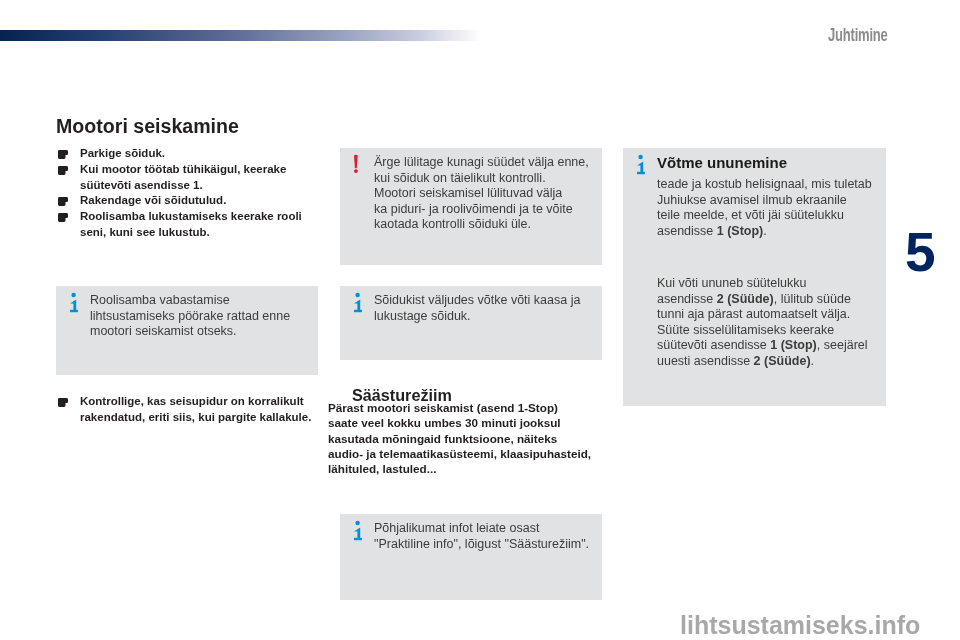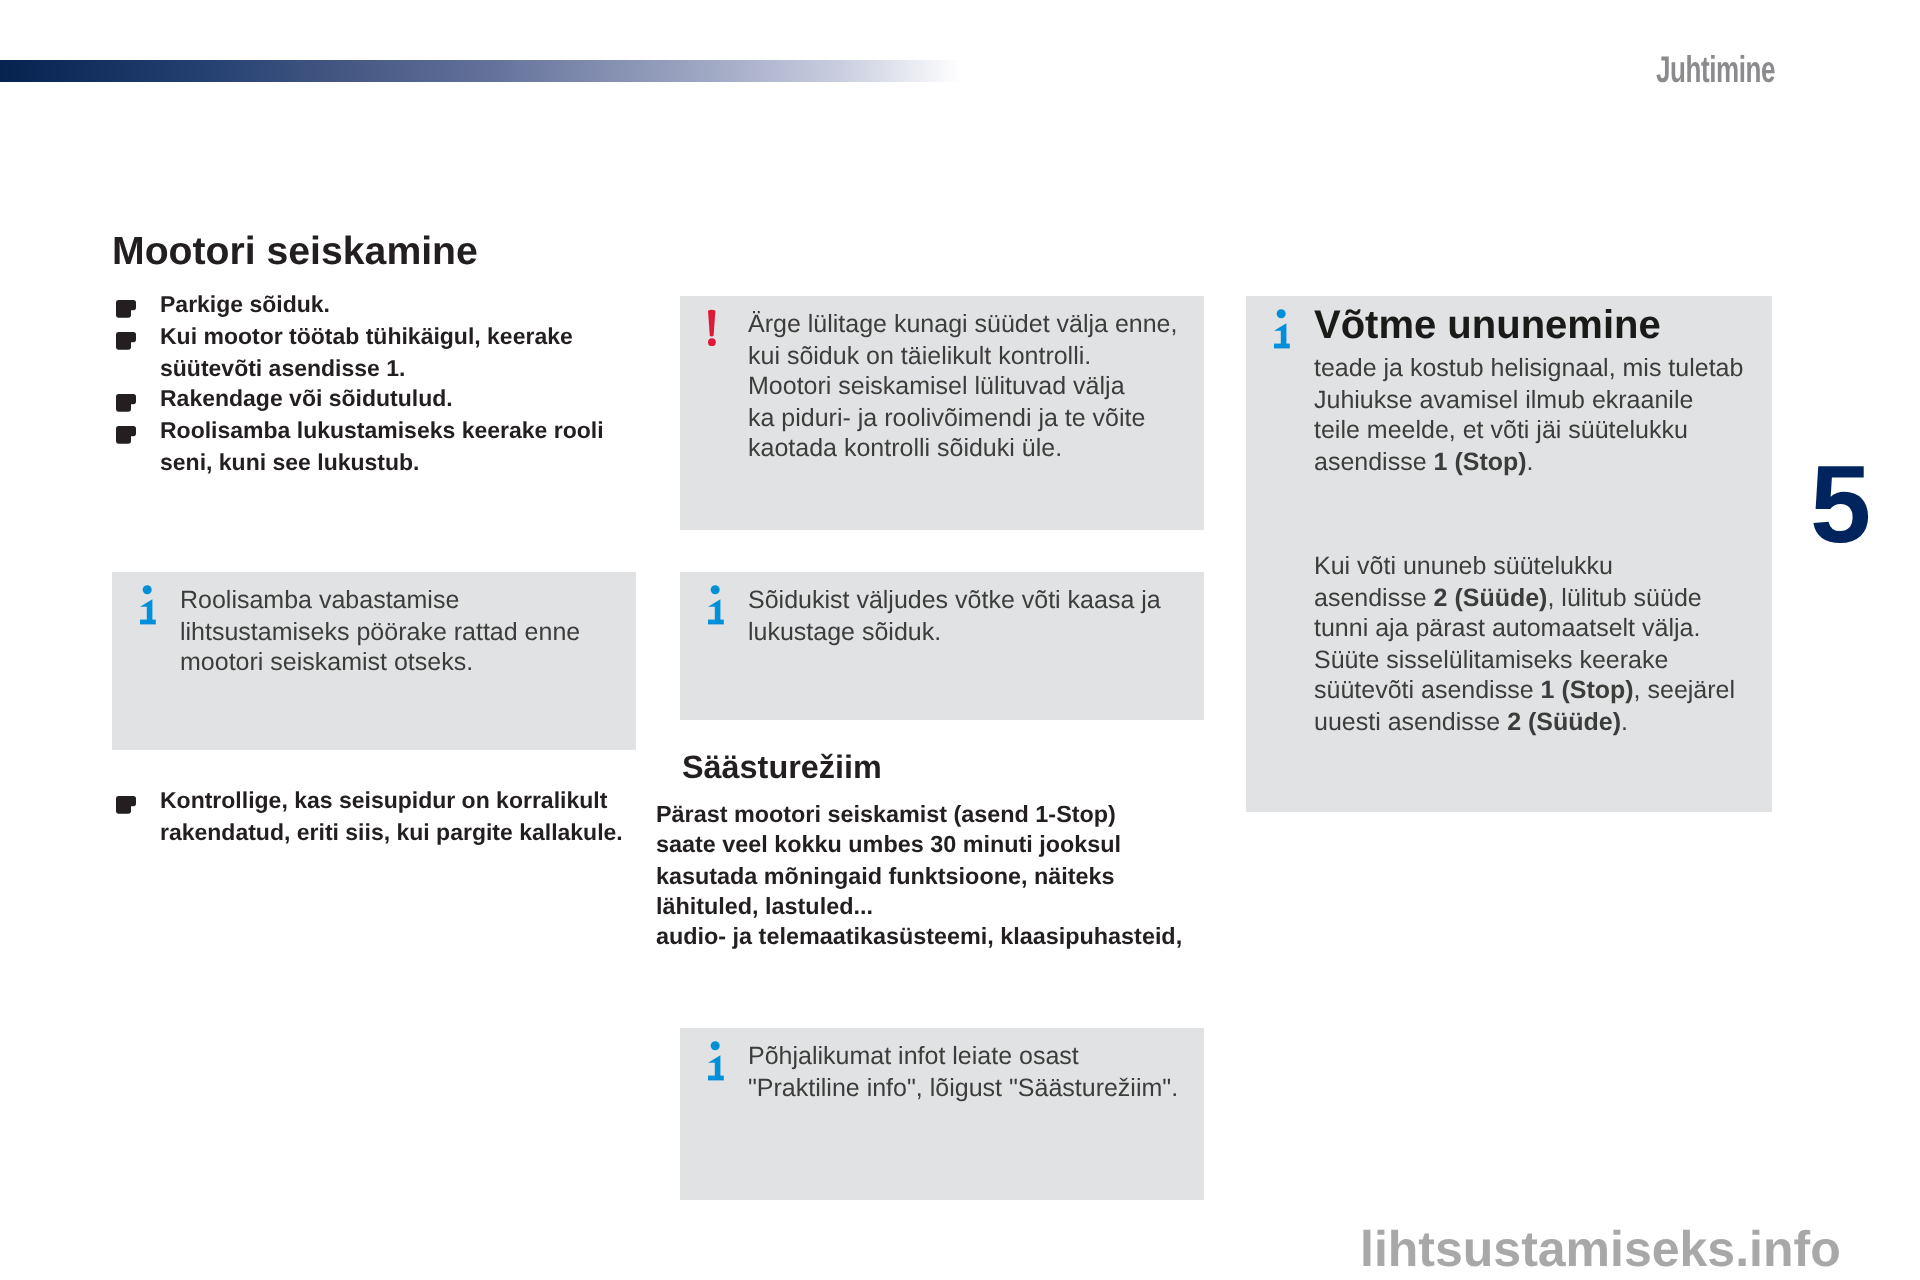--- a/index.html
+++ b/index.html
@@ -15,21 +15,21 @@
 
   
   h1.title{position:absolute;left:56px;top:116px;margin:0;font-size:19.6px;line-height:20px;font-weight:bold;color:#231f20;letter-spacing:0px;white-space:nowrap;}
   ul.bullets{list-style:none;margin:0;padding:0;}
   ul.bullets li{position:relative;padding-left:23px;font-size:11.5px;font-weight:bold;color:#231f20;line-height:15.8px;margin-bottom:0;white-space:nowrap;}
   .bl{position:absolute;left:1px;top:4px;width:11px;height:9px;}
 
   .box{position:absolute;background:#e1e2e4;}
   .box .ico{position:absolute;left:14px;top:5px;width:14px;text-align:left;line-height:0;}
   .box .bt{position:absolute;left:34px;top:7px;right:-30px;font-size:12.5px;color:#3c3c3b;line-height:15.5px;white-space:nowrap;}
-  .box h3{margin:0 0 6px 0;font-size:20px;font-weight:bold;color:#1a1a18;line-height:16px;letter-spacing:0px;}
+  .box h3{margin:0 0 6px 0;font-size:15px;font-weight:bold;color:#1a1a18;line-height:16px;letter-spacing:0px;}
   .warn .ico{color:#d3122c;font-weight:bold;font-size:16px;}
   .info .ico{color:#0090d9;font-weight:bold;font-size:16px;}
 </style>
 </head>
 <body>
 
 <div class="page">
   <div class="hdr-bar"></div>
   <div class="hdr-title">Juhtimine</div>
   <div class="chapno">5</div>
@@ -147,21 +147,21 @@
           <div><span>Kui võti ununeb süütelukku</span></div>
           <div><span>asendisse </span><span style="font-weight: bold;">2 (Süüde)</span><span>, lülitub süüde</span></div>
           <div><span>tunni aja pärast automaatselt välja.</span></div>
           <div><span>Süüte sisselülitamiseks keerake</span></div>
           <div><span>süütevõti asendisse </span><span style="font-weight: bold;">1 (Stop)</span><span>, seejärel</span></div>
           <div><span>uuesti asendisse </span><span style="font-weight: bold;">2 (Süüde)</span><span>.</span></div>
         </div>
     </div>
   </div>
 
-  <h2 class="title2" style="position:absolute;left:341px;top:375px;margin:0;font-size:16.2px;font-weight:bold;color:#231f20;">Säästurežiim</h2>
+  <h2 class="title2" style="position:absolute;left:341px;top:375px;margin:11px;font-size:16.2px;font-weight:bold;color:#231f20;">Säästurežiim</h2>
   <div class="body2" style="position:absolute;left:328px;top:400px;width:262px;font-size:11.7px;font-weight:bold;color:#231f20;line-height:15.3px;white-space:nowrap;">
       <div>Pärast mootori seiskamist (asend 1-Stop)</div>
       <div>saate veel kokku umbes 30 minuti jooksul</div>
       <div>kasutada mõningaid funktsioone, näiteks</div>
+      <div>audio- ja telemaatikasüsteemi, klaasipuhasteid,</div>
       <div>lähituled, lastuled...</div>
-      <div>audio- ja telemaatikasüsteemi, klaasipuhasteid,</div>
     </div>
 </div>
 
 </body></html>

